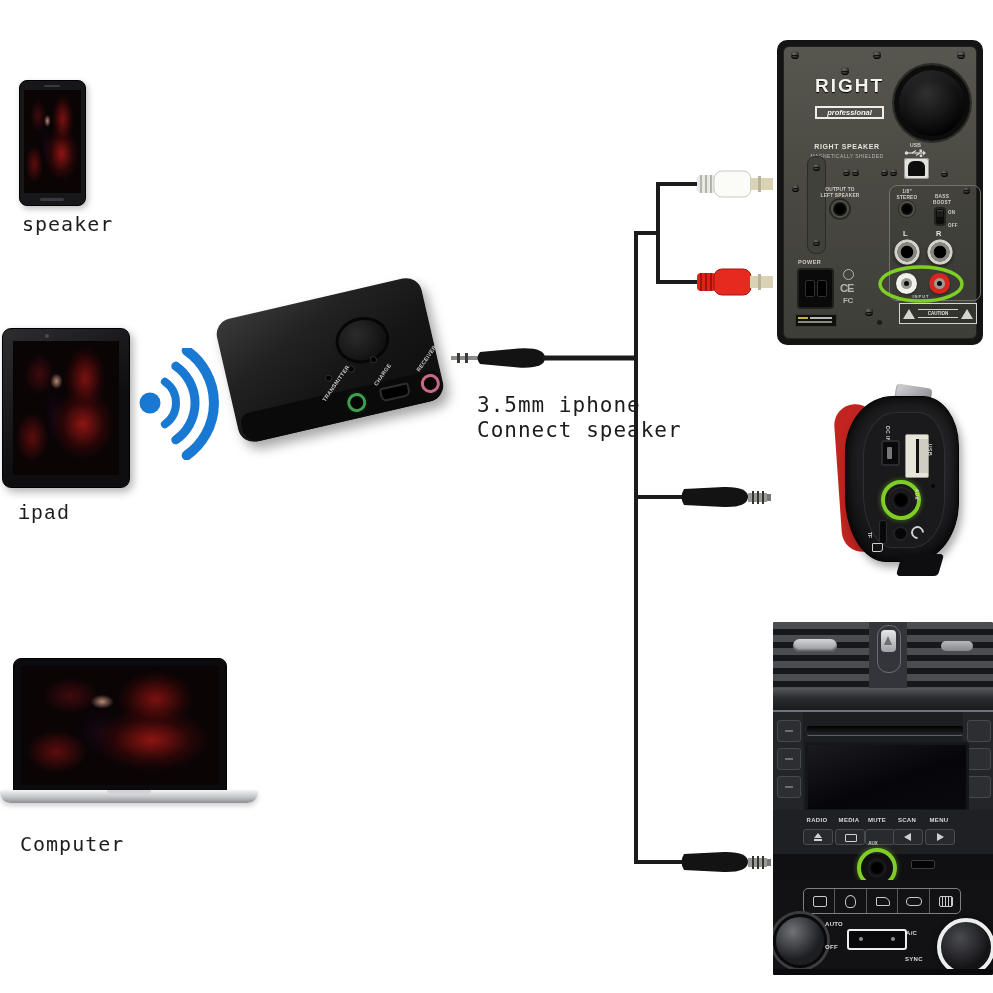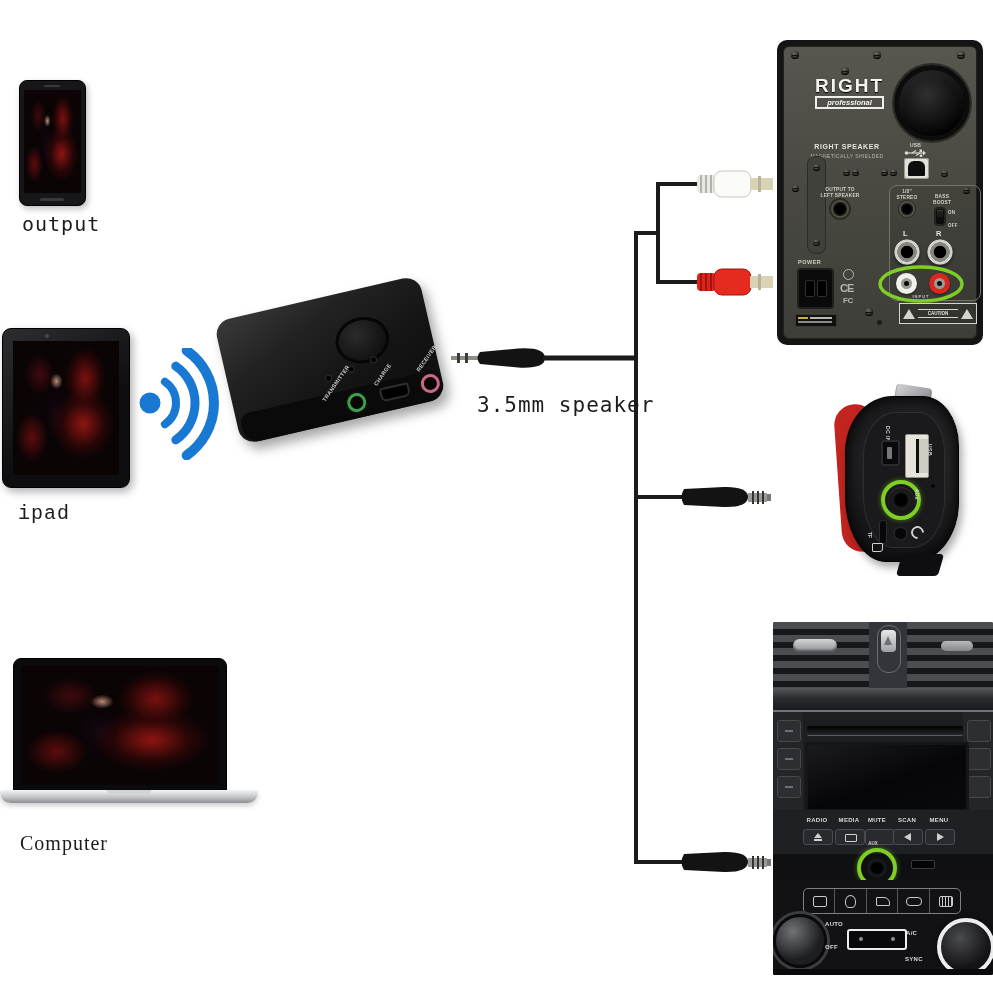--- a/index.html
+++ b/index.html
@@ -75,21 +75,21 @@
     <rect x="762" y="856" width="2" height="13" fill="#333"></rect>
     <rect x="767" y="859" width="4" height="7" fill="#777"></rect>
   </svg>
 
   <div class="abs" style="left:19px;top:80px;width:65px;height:124px;background:#17171a;border-radius:8px;
               border:1px solid #000;box-shadow:2px 3px 6px rgba(0,0,0,.25);z-index:2;">
     <div class="concert-screen" style="left:4px;top:9px;right:4px;bottom:12px;"></div>
     <div class="abs" style="left:24px;top:4px;width:16px;height:2px;background:#3a3a3e;border-radius:1px;"></div>
     <div class="abs" style="left:20px;bottom:4px;width:24px;height:3px;background:#3a3a3e;border-radius:2px;"></div>
   </div>
-  <div class="mono-label" style="left:22px;top:212px;">output</div>
+  <div class="mono-label" style="left:22px;top:212px;">speaker</div>
 
   <div class="abs" style="left:2px;top:328px;width:126px;height:158px;border-radius:9px;border:1px solid #000;
               background:linear-gradient(145deg,#2e2e31,#0e0e10 60%);box-shadow:3px 4px 8px rgba(0,0,0,.3);z-index:2;">
     <div class="abs" style="left:42px;top:5px;width:4px;height:4px;border-radius:50%;background:#4a4a50;"></div>
     <div class="concert-screen" style="left:10px;top:12px;right:10px;bottom:12px;"></div>
   </div>
   <div class="mono-label" style="left:18px;top:502px;font-family:Liberation Mono, monospace;">ipad</div>
 
   <svg class="abs" style="left:133px;top:348px;z-index:2;" width="100" height="112" viewBox="0 0 100 112">
     <circle cx="17" cy="55" r="10.5" fill="#1878d2"></circle>
@@ -114,32 +114,33 @@
     <div class="abs" style="left:146px;bottom:10px;width:26px;height:10px;background:#000;border:2px solid #2e2e2e;
                 border-radius:3px 3px 6px 6px;"></div>
     <div class="abs" style="left:188px;bottom:8px;width:13px;height:13px;border-radius:50%;background:#050505;
                 border:3px solid #c96a85;box-shadow:0 0 0 2px #120c0e;"></div>
 
     <div class="abs" style="left:84px;top:84px;font-size:5.5px;font-weight:bold;color:#c9c9c9;transform:rotate(-42deg);letter-spacing:.3px;">TRANSMITTER</div>
     <div class="abs" style="left:140px;top:86px;font-size:5.5px;font-weight:bold;color:#c9c9c9;transform:rotate(-42deg);letter-spacing:.3px;">CHARGE</div>
     <div class="abs" style="left:184px;top:80px;font-size:5.5px;font-weight:bold;color:#c9c9c9;transform:rotate(-42deg);letter-spacing:.3px;">RECEIVER</div>
   </div>
 
-  <div class="mono-label" style="left:477px;top:393px;font-size:21px;">3.5mm speaker</div>
+  <div class="mono-label" style="left:477px;top:393px;font-size:21px;">3.5mm iphone</div>
+  <div class="mono-label" style="left:477px;top:418px;font-size:21px;">Connect speaker</div>
 
   <div class="abs" style="left:0;top:655px;z-index:2;">
     <div class="abs" style="left:13px;top:3px;width:212px;height:132px;background:#0b0b0d;border-radius:8px 8px 0 0;border:1px solid #000;">
       <div class="concert-screen" style="left:7px;top:7px;right:7px;bottom:6px;"></div>
     </div>
     <div class="abs" style="left:0;top:135px;width:258px;height:13px;border-radius:3px 3px 12px 12px;
                 background:linear-gradient(#f4f4f4,#c3c4c7 55%,#8e8f93);box-shadow:0 3px 5px rgba(0,0,0,.18);">
       <div class="abs" style="left:107px;top:0;width:44px;height:4px;background:#d2d3d6;border-radius:0 0 6px 6px;"></div>
     </div>
   </div>
-  <div class="mono-label" style="left:20px;top:832px;font-family:Liberation Serif, serif;">Computer</div>
+  <div class="mono-label" style="left:20px;top:832px;">Computer</div>
 
   <div class="abs" style="left:777px;top:40px;width:206px;height:305px;background:#141414;border-radius:10px;z-index:2;">
     <div class="abs" style="left:6px;top:6px;right:6px;bottom:6px;border-radius:6px;border:1px solid #23231f;
                 background:linear-gradient(180deg,#57574f 0%,#4a4a43 45%,#3e3e38 100%);"></div>
 
     <div class="screw" style="left:14px;top:11px;width:8px;height:8px;"></div>
     <div class="screw" style="left:96px;top:11px;width:8px;height:8px;"></div>
     <div class="screw" style="left:180px;top:11px;width:8px;height:8px;"></div>
     <div class="screw" style="left:64px;top:27px;width:8px;height:8px;"></div>
     <div class="screw" style="left:66px;top:129px;width:7px;height:7px;"></div>
@@ -147,21 +148,21 @@
     <div class="screw" style="left:104px;top:129px;width:7px;height:7px;"></div>
     <div class="screw" style="left:113px;top:129px;width:7px;height:7px;"></div>
     <div class="screw" style="left:164px;top:130px;width:7px;height:7px;"></div>
     <div class="screw" style="left:15px;top:145px;width:7px;height:7px;"></div>
     <div class="screw" style="left:186px;top:147px;width:7px;height:7px;"></div>
     <div class="screw" style="left:88px;top:268px;width:8px;height:8px;"></div>
 
     <div class="abs" style="left:38px;top:36px;text-align:center;">
       <div style="font-size:19px;font-weight:bold;color:#f4f4ef;letter-spacing:2px;line-height:1;
                   font-family:'Liberation Sans',sans-serif;text-shadow:0 1px 1px #000;">RIGHT</div>
-      <div style="margin-top:1px;border:2px solid #eeeeea;font-size:7.5px;font-weight:bold;font-style:italic;
+      <div style="margin-top:11px;border:2px solid #eeeeea;font-size:7.5px;font-weight:bold;font-style:italic;
                   color:#f4f4ef;padding:0 0;line-height:1.2;">professional</div>
     </div>
 
     <div class="abs" style="left:117px;top:25px;width:66px;height:66px;border-radius:50%;border:5px solid #0c0c0c;
                 background:radial-gradient(circle at 42% 36%,#303030 0%,#121212 50%,#000 78%);
                 box-shadow:0 0 0 2px #2b2b27, inset 0 5px 8px rgba(255,255,255,.05);"></div>
 
     <div class="abs" style="left:8px;top:103px;width:124px;text-align:center;font-size:7px;font-weight:bold;color:#e2e2db;letter-spacing:.6px;">RIGHT SPEAKER</div>
     <div class="abs" style="left:8px;top:113px;width:124px;text-align:center;font-size:5px;color:#b7b7b0;letter-spacing:.4px;">MAGNETICALLY SHIELDED</div>
 

